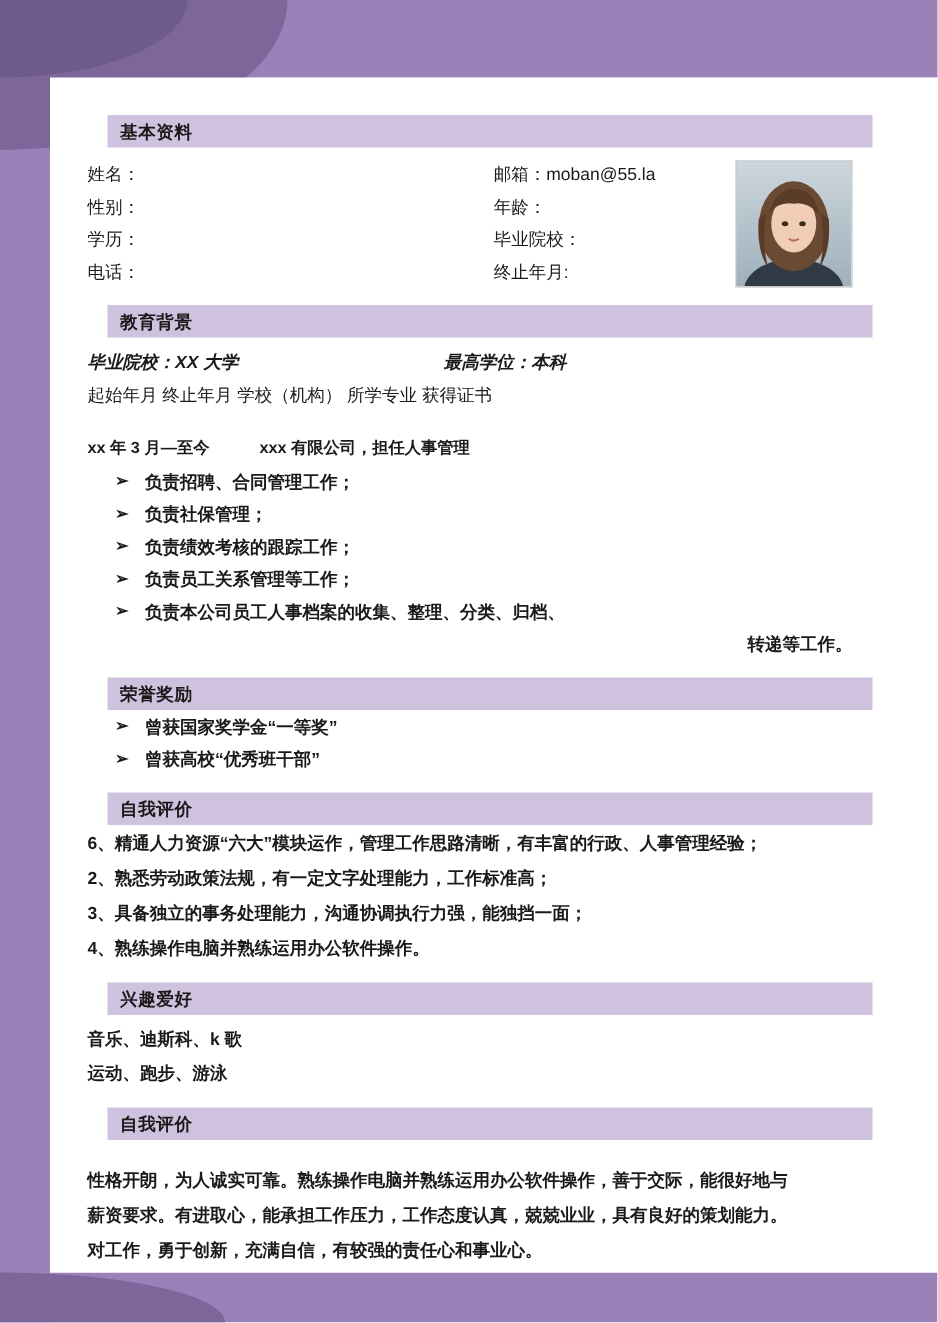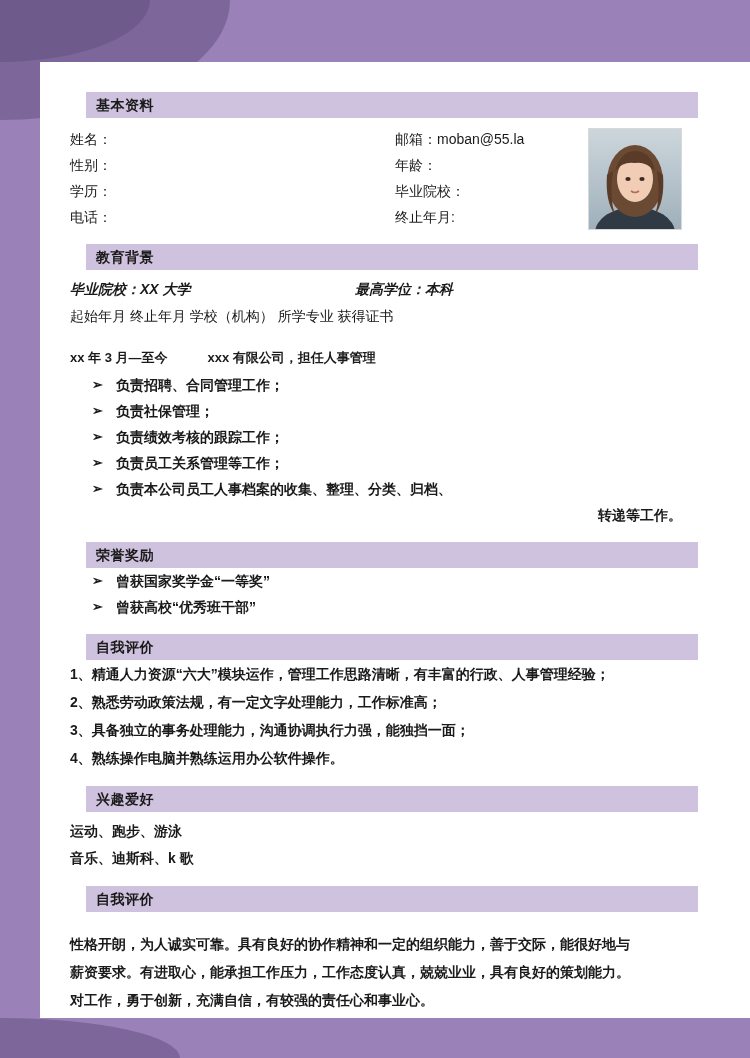--- a/index.html
+++ b/index.html
@@ -286,38 +286,38 @@
       <div class="section-bar wide">荣誉奖励</div>
       <ul class="bullets pad-top-6">
         <li><span class="mark">➢</span><span>曾获国家奖学金“一等奖”</span></li>
         <li><span class="mark">➢</span><span>曾获高校“优秀班干部”</span></li>
       </ul>
     </div>
 
     <div class="block">
       <div class="section-bar wide">自我评价</div>
       <ol class="numbered pad-top-6">
-        <li>1、精通人力资源“六大”模块运作，管理工作思路清晰，有丰富的行政、人事管理经验；</li>
+        <li>6、精通人力资源“六大”模块运作，管理工作思路清晰，有丰富的行政、人事管理经验；</li>
         <li>2、熟悉劳动政策法规，有一定文字处理能力，工作标准高；</li>
         <li>3、具备独立的事务处理能力，沟通协调执行力强，能独挡一面；</li>
         <li>4、熟练操作电脑并熟练运用办公软件操作。</li>
       </ol>
     </div>
 
     <div class="block">
       <div class="section-bar wide">兴趣爱好</div>
       <div class="pad-top-6">
+        <div class="hobby-line">音乐、迪斯科、k 歌</div>
         <div class="hobby-line">运动、跑步、游泳</div>
-        <div class="hobby-line">音乐、迪斯科、k 歌</div>
       </div>
     </div>
 
     <div class="block">
       <div class="section-bar wide">自我评价</div>
       <div class="selfeval">
-        <p>性格开朗，为人诚实可靠。具有良好的协作精神和一定的组织能力，善于交际，能很好地与</p>
+        <p>性格开朗，为人诚实可靠。熟练操作电脑并熟练运用办公软件操作，善于交际，能很好地与</p>
         <p>薪资要求。有进取心，能承担工作压力，工作态度认真，兢兢业业，具有良好的策划能力。</p>
         <p>对工作，勇于创新，充满自信，有较强的责任心和事业心。</p>
       </div>
     </div>
 
   </div>
 </div>
 
 </body></html>

